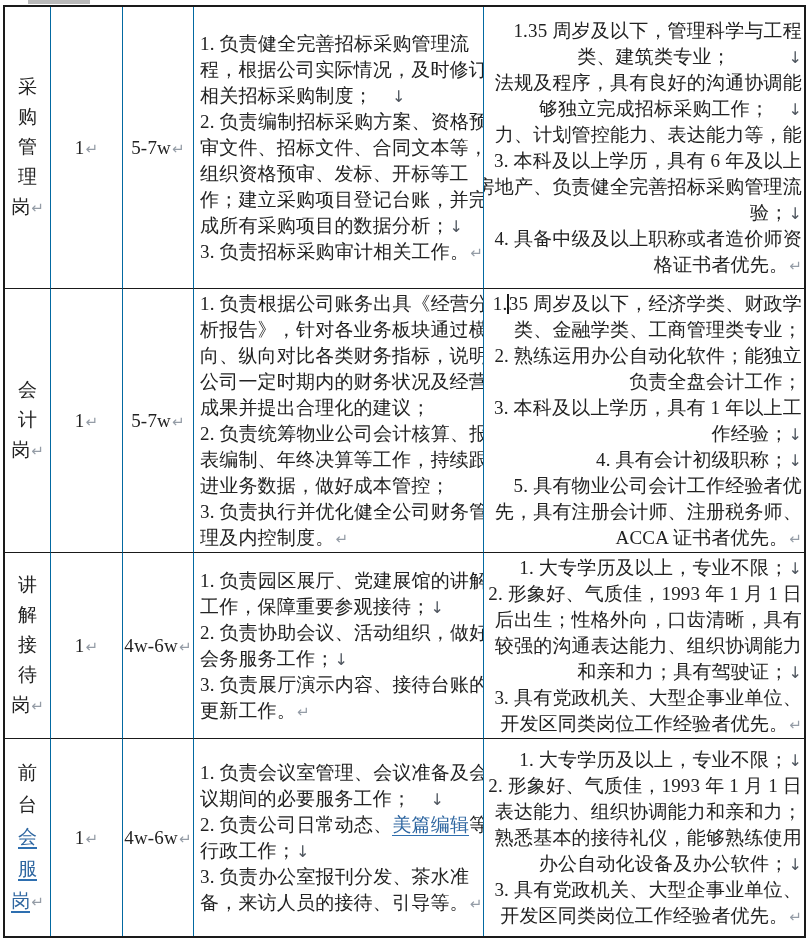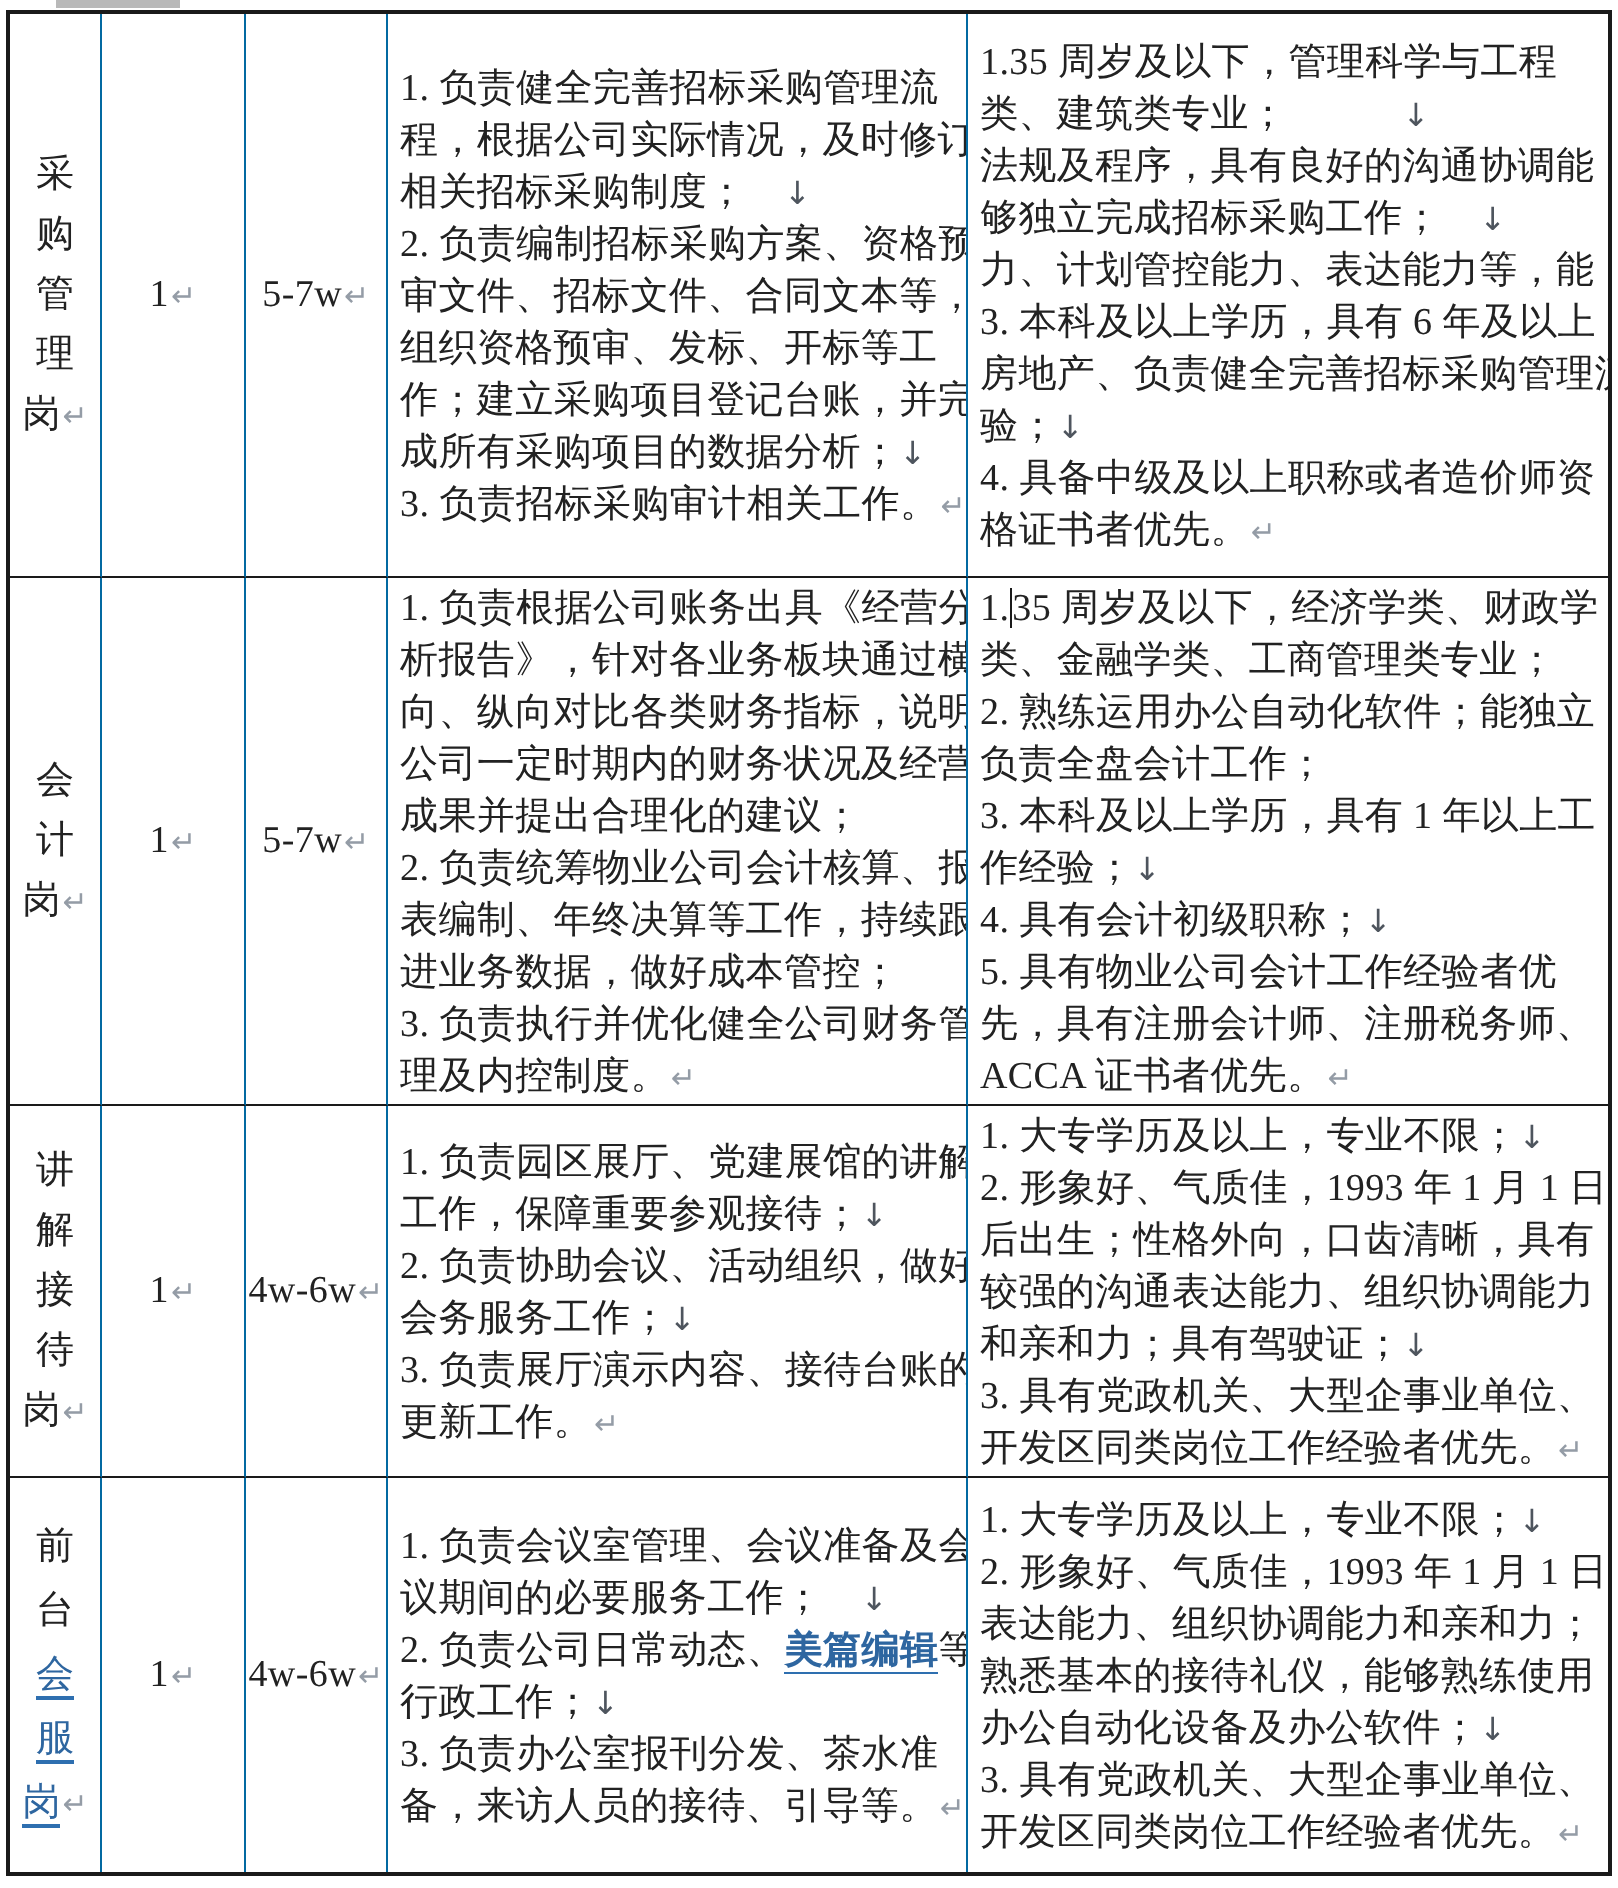--- a/index.html
+++ b/index.html
@@ -5,32 +5,32 @@
   html,body{margin:0;padding:0;background:#ffffff;}
   .page{position:relative;width:809px;height:944px;background:#ffffff;overflow:hidden;
         font-family:"Liberation Serif","DejaVu Serif",serif;color:#222222;}
   .artifact-bar{position:absolute;left:28px;top:0;width:62px;height:4px;background:#b9b9b9;}
   .job-table{position:absolute;left:3px;top:5px;width:803px;height:933px;
              border:2px solid #1a1a1a;box-sizing:border-box;
              display:grid;grid-template-columns:46px 72px 71px 290px 1fr;
              grid-template-rows:282px 264px 186px 1fr;}
   .cell{box-sizing:border-box;border-right:1px solid #0369a1;border-bottom:1px solid #1a1a1a;
         display:flex;flex-direction:column;justify-content:center;overflow:hidden;}
-  .cell.last-col{border-right:none;}
+  .cell.last-col{border-right:none;align-items:flex-end;}
   .cell.last-row{border-bottom:none;}
   .c-pos{align-items:center;}
   .c-num,.c-sal{align-items:center;font-size:18px;}
   .c-duty,.c-req{padding:0 2px 0 6px;}
   .tline{font-size:19px;white-space:pre;letter-spacing:0.2px;}
   .pchar{font-size:19px;line-height:30px;text-align:center;}
   .r3 .pchar{line-height:32px;}
   .pchar .uch{border-bottom:2px solid #2e6fb0;color:#2e66a0;}
   .mark-br{color:#4e555e;font-family:"DejaVu Sans",sans-serif;font-size:16px;}
   .mark-para{color:#949ca6;font-family:"DejaVu Sans",sans-serif;font-size:15px;padding-left:1px;}
-  .ulink{color:#2e66a0;border-bottom:1.5px solid #2e6fb0;font-weight:bold;}
+  .ulink{color:#2e66a0;border-bottom:1.5px solid #2e6fb0;}
   .cursor{display:inline-block;width:1.5px;height:20px;background:#1a1a1a;vertical-align:-4px;}
 </style>
 </head>
 <body>
 
 <div class="page">
   <div class="artifact-bar"></div>
   <div class="job-table" id="job-table">
       <div class="cell c-pos r0">
         <div class="pchar"><span>采</span></div>

